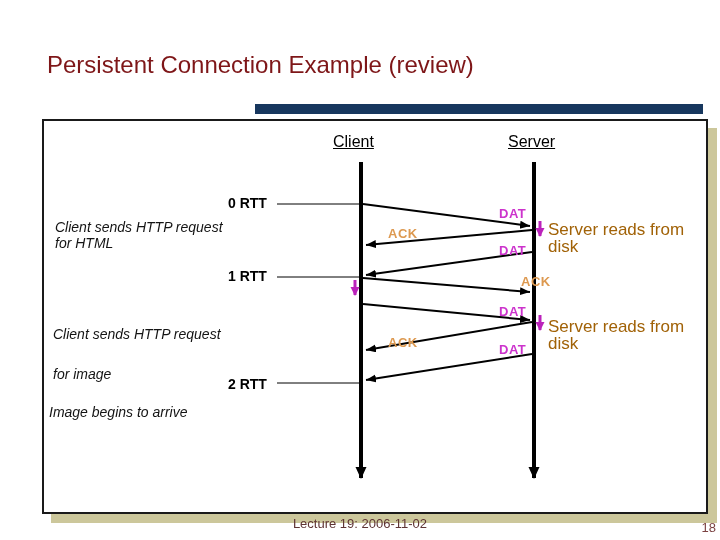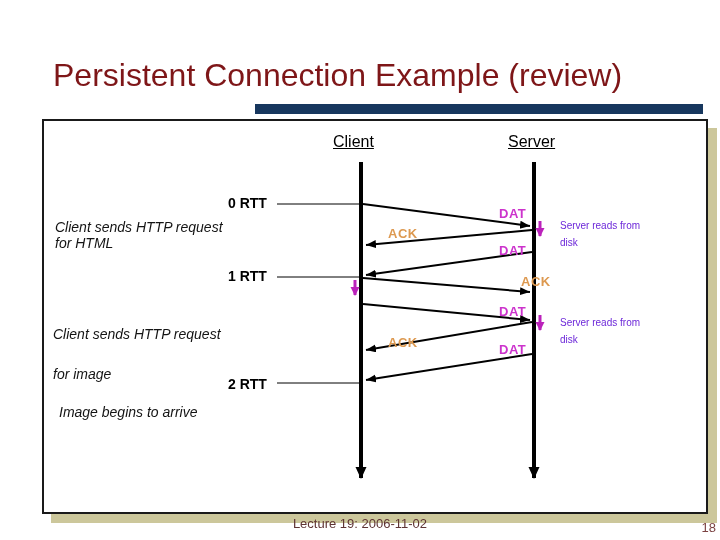--- a/index.html
+++ b/index.html
@@ -4,22 +4,22 @@
 <style>
   html,body { margin:0; padding:0; background:#888; }
   .slide {
     position:relative; width:720px; height:540px; background:#ffffff;
     font-family:"Liberation Sans", sans-serif; overflow:hidden;
     margin:0 auto;
   }
   .abs { position:absolute; white-space:nowrap; }
 
   .title {
-    position:absolute; left:40px; top:44px; margin:13px;
-    font-size:32px; font-weight:400; letter-spacing:0px;
+    position:absolute; left:40px; top:44px; margin:7px;
+    font-size:24px; font-weight:400; letter-spacing:0px;
     color:var(--title_maroon,#7e1618);
   }
   .accent-bar {
     position:absolute; left:255px; top:104px; width:448px; height:10px;
     background:var(--accent_navy,#17375e);
   }
   .panel {
     position:absolute; left:42px; top:119px; width:666px; height:395px;
     box-sizing:border-box; background:#ffffff;
     border:2px solid #1a1a1a;
@@ -44,23 +44,23 @@
   .rtt-0 { left:228px; top:195px; }
   .rtt-1 { left:228px; top:268px; }
   .rtt-2 { left:228px; top:376px; }
 
   .cnote { font-size:14px; font-style:italic; color:#141414; }
   .cn0-0 { left:55px; top:219px; }
   .cn0-1 { left:55px; top:235px; }
   .cn1-0 { left:53px; top:301px; }
   .cn1-1 { left:53px; top:326px; }
   .cn1-2 { left:53px; top:354px;margin-top:12px; }
-  .cn2-0 { left:59px; top:404px; }
+  .cn2-0 { left:49px; top:404px; }
 
-  .snote { font-size:10px; color:#6d28d9;margin-left:12px; }
+  .snote { font-size:17px; color:#a16207; }
   .sn0-0 { left:548px; top:220px; }
   .sn0-1 { left:548px; top:237px; }
   .sn1-0 { left:548px; top:317px; }
   .sn1-1 { left:548px; top:334px; }
 
   .pkt { font-size:13px; letter-spacing:0.5px;font-weight:bold; }
   .pkt-dat { color:var(--dat_magenta,#cc33cc); }
   .pkt-ack { color:var(--ack_orange,#dd9950);margin-left:22px; }
   .p0 { left:499px; top:206px; }
   .p1 { left:366px; top:226px; }

